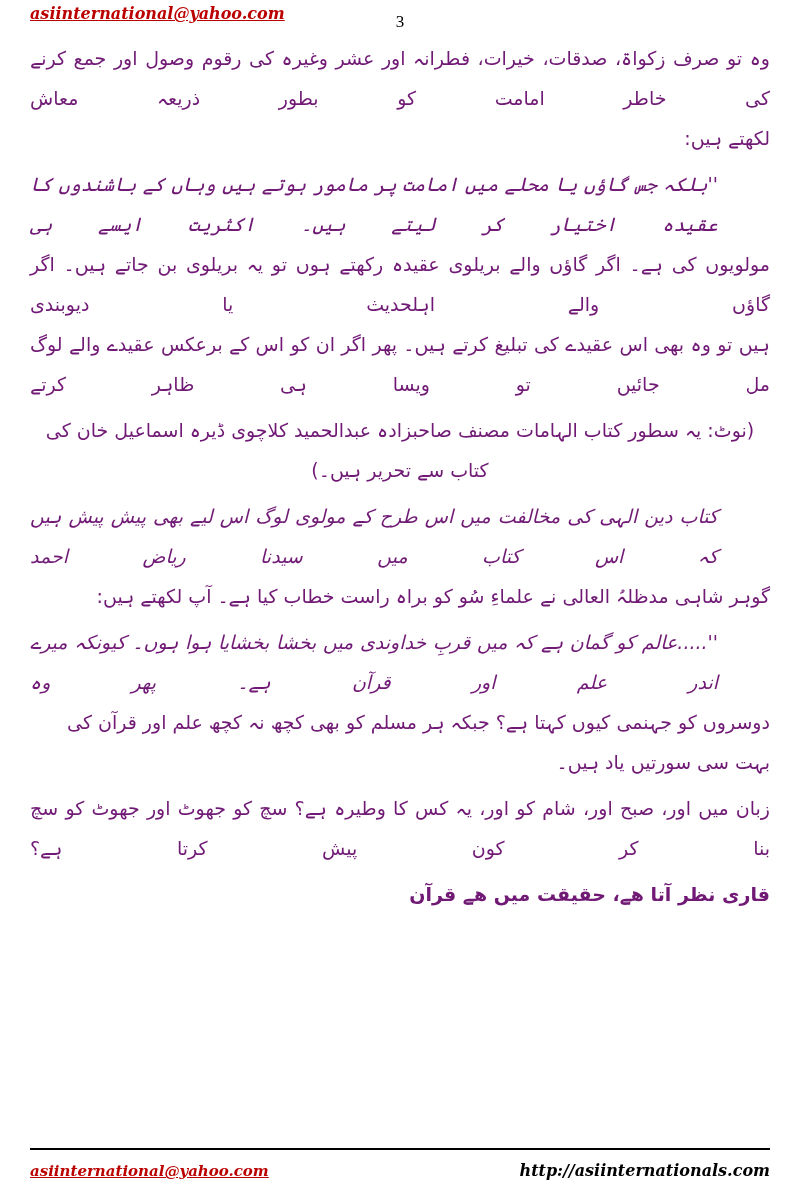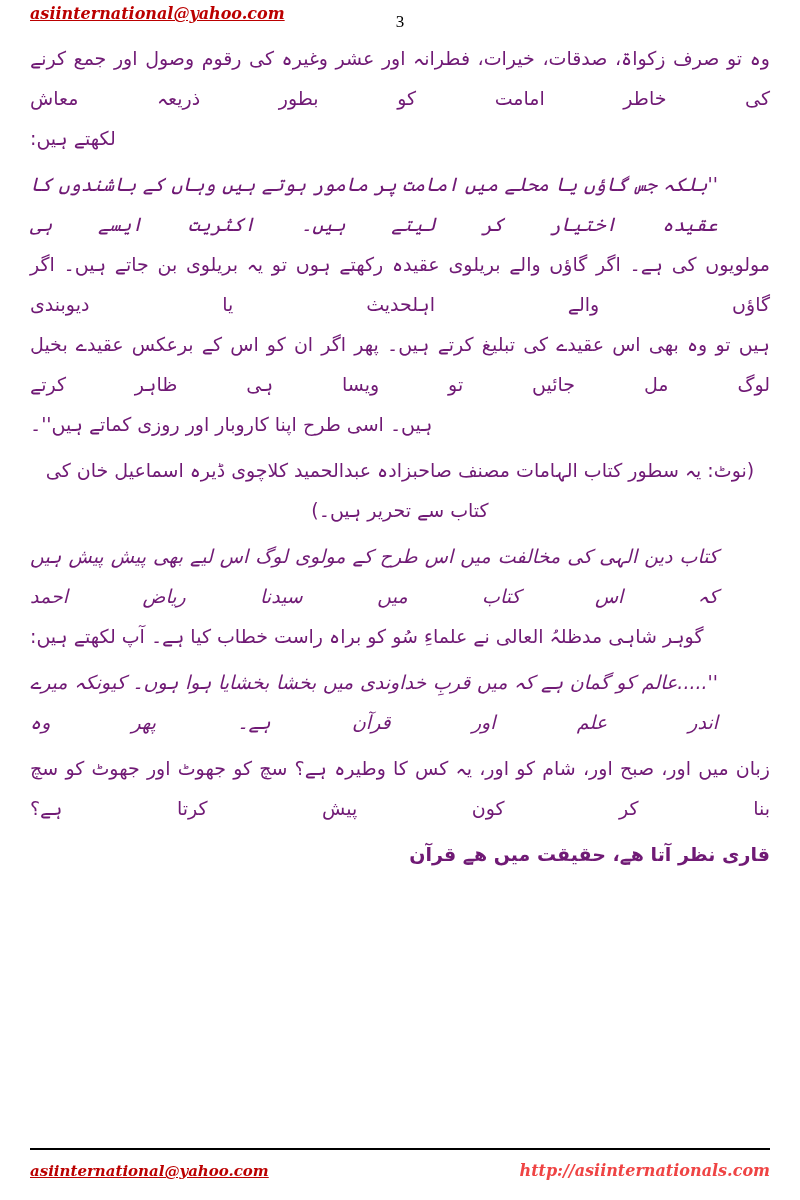--- a/index.html
+++ b/index.html
@@ -27,21 +27,21 @@
     text-align:center;
     font-family:"Liberation Serif",serif;
     font-size:17px;color:#000;
     padding-top:12px;
   }
 
   
   .urdu{direction:rtl;color:#701a75;font-size:19px;line-height:40px;}
   .para{margin:0 0 6px 0;}
   .jline{text-align:justify;text-align-last:justify;}
-  .lastline{text-align:left;}
+  .lastline{text-align:right;}
   .indent{padding-right:52px;font-style:italic;}
   .centerline{text-align:center;}
   .heading{text-align:right;font-weight:bold;}
 
   
   .footer-rule{
     position:absolute;left:30px;right:30px;bottom:50px;
     border-top:2px solid #000;height:0;
   }
   .footer-email{
@@ -49,21 +49,21 @@
     font-family:"DejaVu Serif",serif;
     font-style:italic;font-weight:bold;
     font-size:15px;color:#bb0000;
     text-decoration:underline;
     cursor:pointer;
   }
   .footer-url{
     position:absolute;right:30px;bottom:20px;
     font-family:"DejaVu Serif",serif;
     font-style:italic;font-weight:bold;
-    font-size:16px;color:#ef4444;
+    font-size:16px;color:#000000;
     cursor:pointer;
   }
 </style>
 </head>
 <body>
 
 <div class="page">
 
   <div class="header">
     <span class="header-email">asiinternational@yahoo.com</span>
@@ -73,35 +73,35 @@
   <div class="urdu">
 
     <div class="para">
       <div class="jline">وہ تو صرف زکواۃ، صدقات، خیرات، فطرانہ اور عشر وغیرہ کی رقوم وصول اور جمع کرنے کی خاطر امامت کو بطور ذریعہ معاش</div>
       <div class="lastline">لکھتے ہیں:</div>
     </div>
 
     <div class="para">
       <div class="jline indent">''بلکہ جس گاؤں یا محلے میں امامت پر مامور ہوتے ہیں وہاں کے باشندوں کا عقیدہ اختیار کر لیتے ہیں۔ اکثریت ایسے ہی</div>
       <div class="jline">مولویوں کی ہے۔ اگر گاؤں والے بریلوی عقیدہ رکھتے ہوں تو یہ بریلوی بن جاتے ہیں۔ اگر گاؤں والے اہلحدیث یا دیوبندی</div>
-      <div class="jline">ہیں تو وہ بھی اس عقیدے کی تبلیغ کرتے ہیں۔ پھر اگر ان کو اس کے برعکس عقیدے بخیل لوگ مل جائیں تو ویسا ہی ظاہر کرتے</div>
-      <div class="lastline">ہیں۔ اسی طرح اپنا کاروبار اور روزی کماتے ہیں''۔</div>
+      <div class="jline">ہیں تو وہ بھی اس عقیدے کی تبلیغ کرتے ہیں۔ پھر اگر ان کو اس کے برعکس عقیدے والے لوگ مل جائیں تو ویسا ہی ظاہر کرتے</div>
     </div>
 
     <div class="para">
       <div class="centerline">(نوٹ: یہ سطور کتاب الہامات مصنف صاحبزادہ عبدالحمید کلاچوی ڈیرہ اسماعیل خان کی کتاب سے تحریر ہیں۔)</div>
     </div>
 
     <div class="para">
       <div class="jline indent">کتاب دین الہی کی مخالفت میں اس طرح کے مولوی لوگ اس لیے بھی پیش پیش ہیں کہ اس کتاب میں سیدنا ریاض احمد</div>
       <div class="lastline">گوہر شاہی مدظلہُ العالی نے علماءِ سُو کو براہ راست خطاب کیا ہے۔ آپ لکھتے ہیں:</div>
     </div>
 
     <div class="para">
       <div class="jline indent">''.....عالم کو گمان ہے کہ میں قربِ خداوندی میں بخشا بخشایا ہوا ہوں۔ کیونکہ میرے اندر علم اور قرآن ہے۔ پھر وہ</div>
+      <div class="lastline">دوسروں کو جہنمی کیوں کہتا ہے؟ جبکہ ہر مسلم کو بھی کچھ نہ کچھ علم اور قرآن کی بہت سی سورتیں یاد ہیں۔</div>
     </div>
 
     <div class="para">
       <div class="jline">زبان میں اور، صبح اور، شام کو اور، یہ کس کا وطیرہ ہے؟ سچ کو جھوٹ اور جھوٹ کو سچ بنا کر کون پیش کرتا ہے؟</div>
     </div>
 
     <div class="para">
       <div class="heading">قاری نظر آتا ھے، حقیقت میں ھے قرآن</div>
     </div>
 

